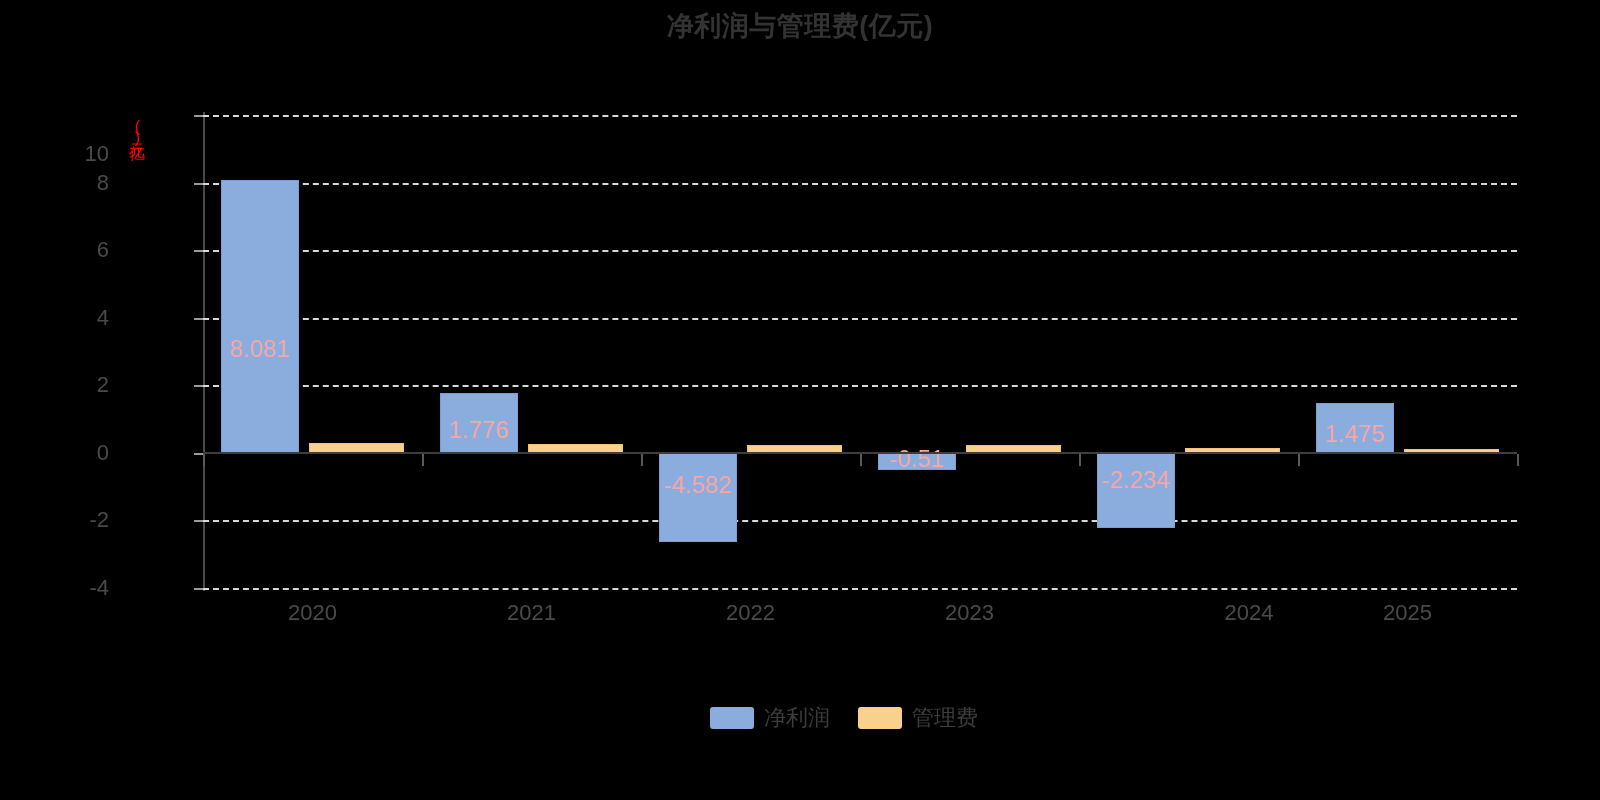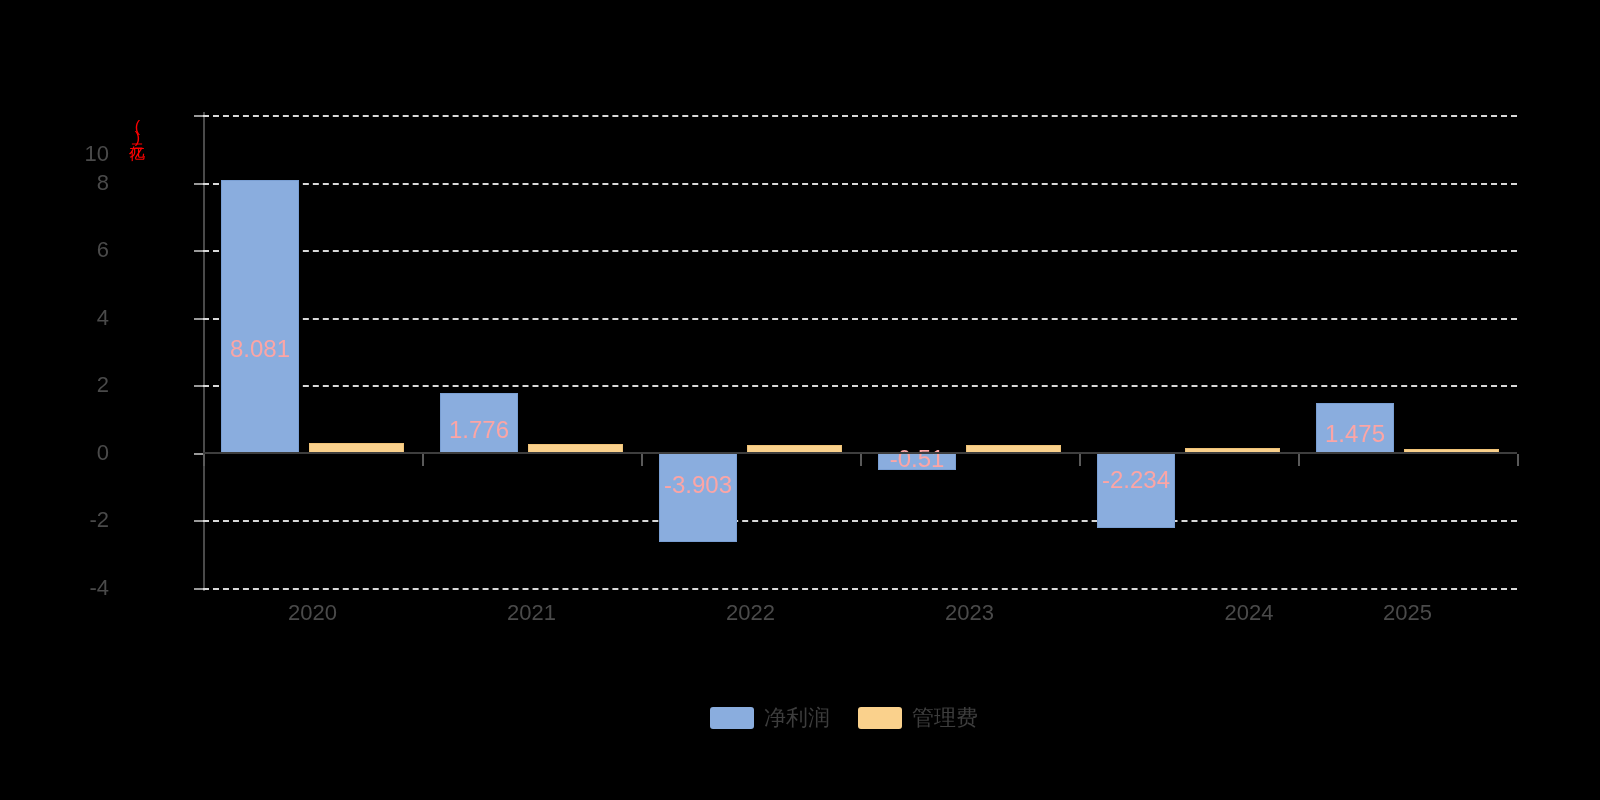--- a/index.html
+++ b/index.html
@@ -140,20 +140,21 @@
     font-weight: bold;
     color: #a97d17;
     letter-spacing: -1px;
   }
 </style>
 </head>
 <body>
 
 <div id="root">
 
+  <div class="chart-title">净利润与管理费(亿元)</div>
 
   <div class="y-unit-label">(亿元)</div>
 
   <div class="y-axis-line"></div>
 
   <div class="plot-area" id="plot-area">
       <div class="gridline" style="top: 0px;"></div>
       <div class="y-tick-mark" style="top: 0px;"></div>
       <div class="y-tick-label" style="top: 0px; margin-top: 39px;">10</div>
       <div class="gridline" style="top: 67.5714px;"></div>
@@ -177,21 +178,21 @@
       <div class="gridline" style="top: 473px;"></div>
       <div class="y-tick-mark" style="top: 473px;"></div>
       <div class="y-tick-label" style="top: 473px;">-4</div>
       <div class="bar net" style="left: 18px; top: 64.8348px; width: 78px; height: 273.022px;"></div>
       <div class="bar-label" style="width: 170px; left: -28px; top: 220.109px;">8.081</div>
       <div class="bar admin" style="left: 106px; top: 328.397px; width: 95px; height: 9.46px;"></div>
       <div class="bar net" style="left: 237px; top: 277.854px; width: 78px; height: 60.0034px;"></div>
       <div class="bar-label" style="width: 170px; left: 191px; top: 301.056px;">1.776</div>
       <div class="bar admin" style="left: 325px; top: 329.073px; width: 95px; height: 8.78429px;"></div>
       <div class="bar net" style="left: 456px; top: 337.857px; width: 78px; height: 89.6335px;"></div>
-      <div class="bar-label" style="width: 170px; left: 410px; top: 356.125px;">-3.903</div>
+      <div class="bar-label" style="width: 170px; left: 410px; top: 356.125px;">-4.582</div>
       <div class="bar admin" style="left: 544px; top: 330.086px; width: 95px; height: 7.77071px;"></div>
       <div class="bar net" style="left: 675px; top: 337.857px; width: 78px; height: 17.2307px;"></div>
       <div class="bar-label" style="width: 170px; left: 629px; top: 330.06px;">-0.51</div>
       <div class="bar admin" style="left: 763px; top: 330.424px; width: 95px; height: 7.43286px;"></div>
       <div class="bar net" style="left: 894px; top: 337.857px; width: 78px; height: 75.4773px;"></div>
       <div class="bar-label" style="width: 170px; left: 848px; top: 351.029px;">-2.234</div>
       <div class="bar admin" style="left: 982px; top: 333.127px; width: 95px; height: 4.73px;"></div>
       <div class="bar net" style="left: 1113px; top: 288.023px; width: 78px; height: 49.8339px;"></div>
       <div class="bar-label" style="width: 170px; left: 1067px; top: 304.92px;">1.475</div>
       <div class="bar admin" style="left: 1201px; top: 333.803px; width: 95px; height: 4.05429px;"></div>

